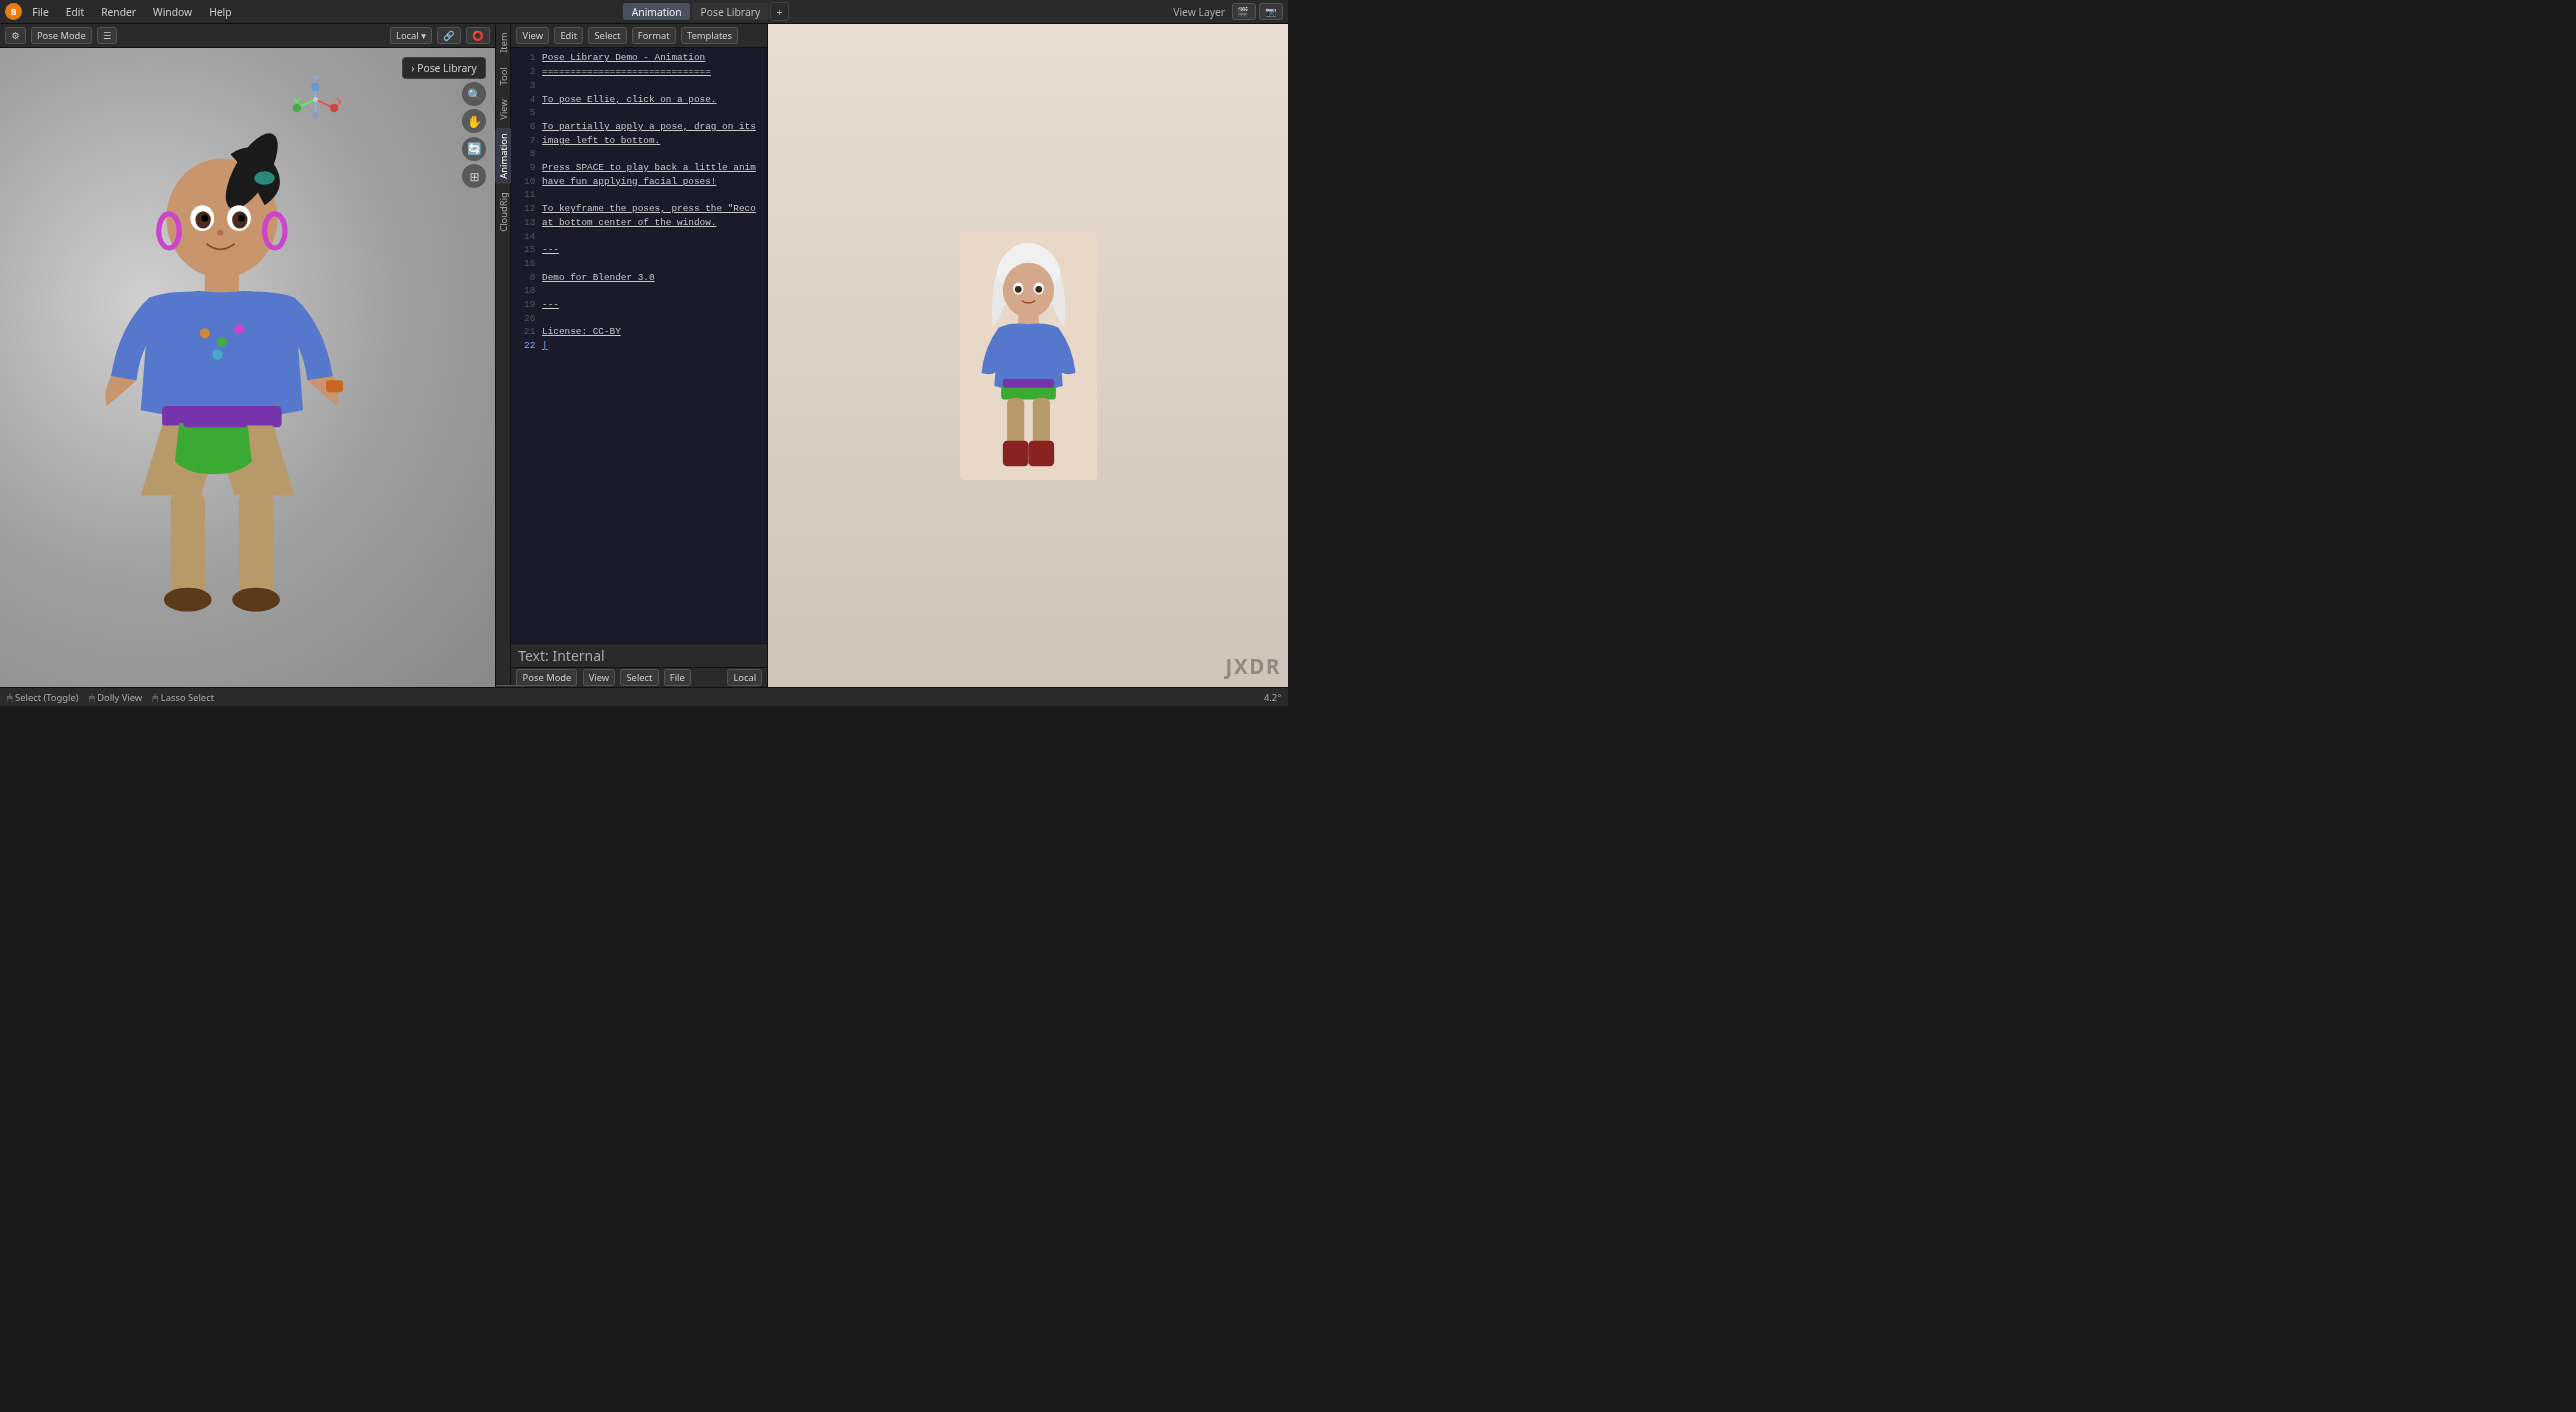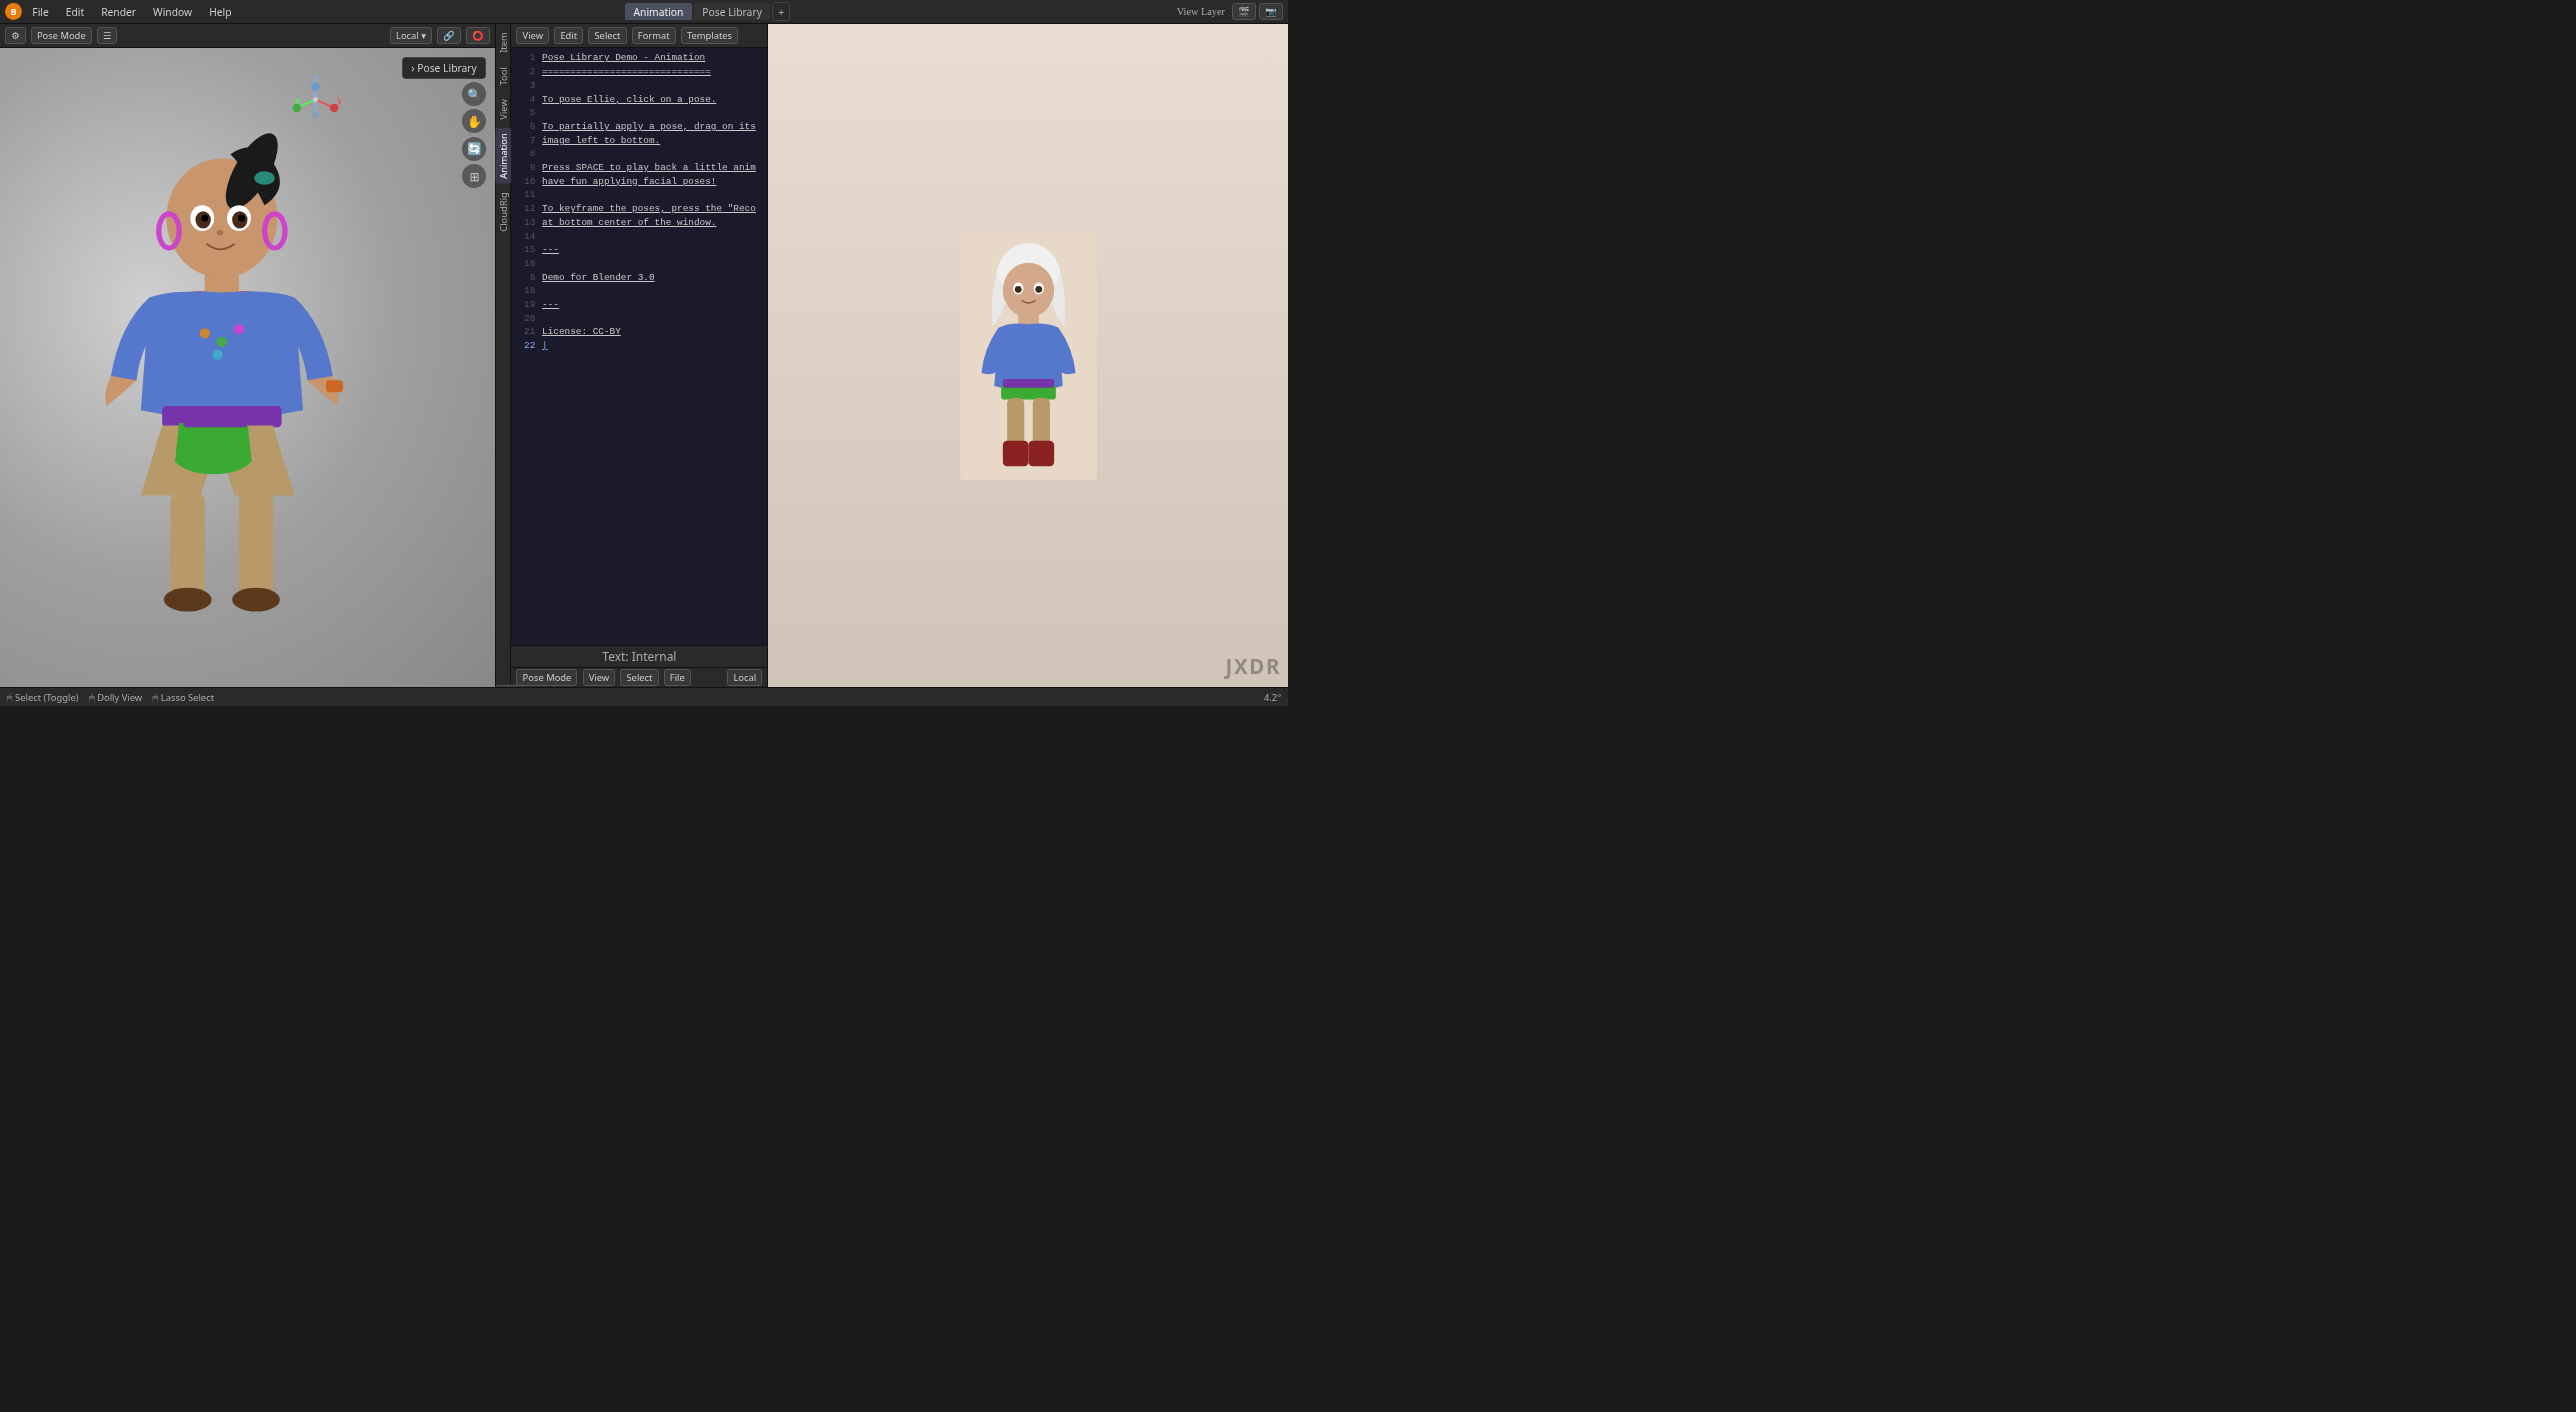--- a/index.html
+++ b/index.html
@@ -60,21 +60,20 @@
       background: #2a2a2a;
       border: 0.9px solid #444;
       border-radius: 2.6px;
       cursor: pointer;
       color: #aaa;
     }
     .view-layer-label {
       color: #aaa;
       font-size: 10.3px;
       margin-right: 3.4px;
-      font-family: Liberation Serif, serif;
     }
 
     
     .main-layout {
       display: flex;
       height: calc(706px - 24px - 19px);
     }
 
     
     .viewport-area {
@@ -201,24 +200,23 @@
       color: #555;
       min-width: 20.5px;
       text-align: right;
       margin-right: 6.8px;
       user-select: none;
     }
     .line-content { color: #c8c8c8; text-decoration: underline; }
     .text-status {
       background: #2a2a2a;
       padding: 1.7px 6.8px;
-      font-size: 12px;
+      font-size: 14px;
       color: #aaa;
       border-top: 0.9px solid #111;
-      text-align: center;
     }
     .text-editor-bottom-bar {
       display: flex;
       align-items: center;
       background: #2a2a2a;
       height: 20.5px;
       padding: 0 5.1px;
       gap: 5.1px;
       border-top: 0.9px solid #111;
       font-size: 9.4px;

